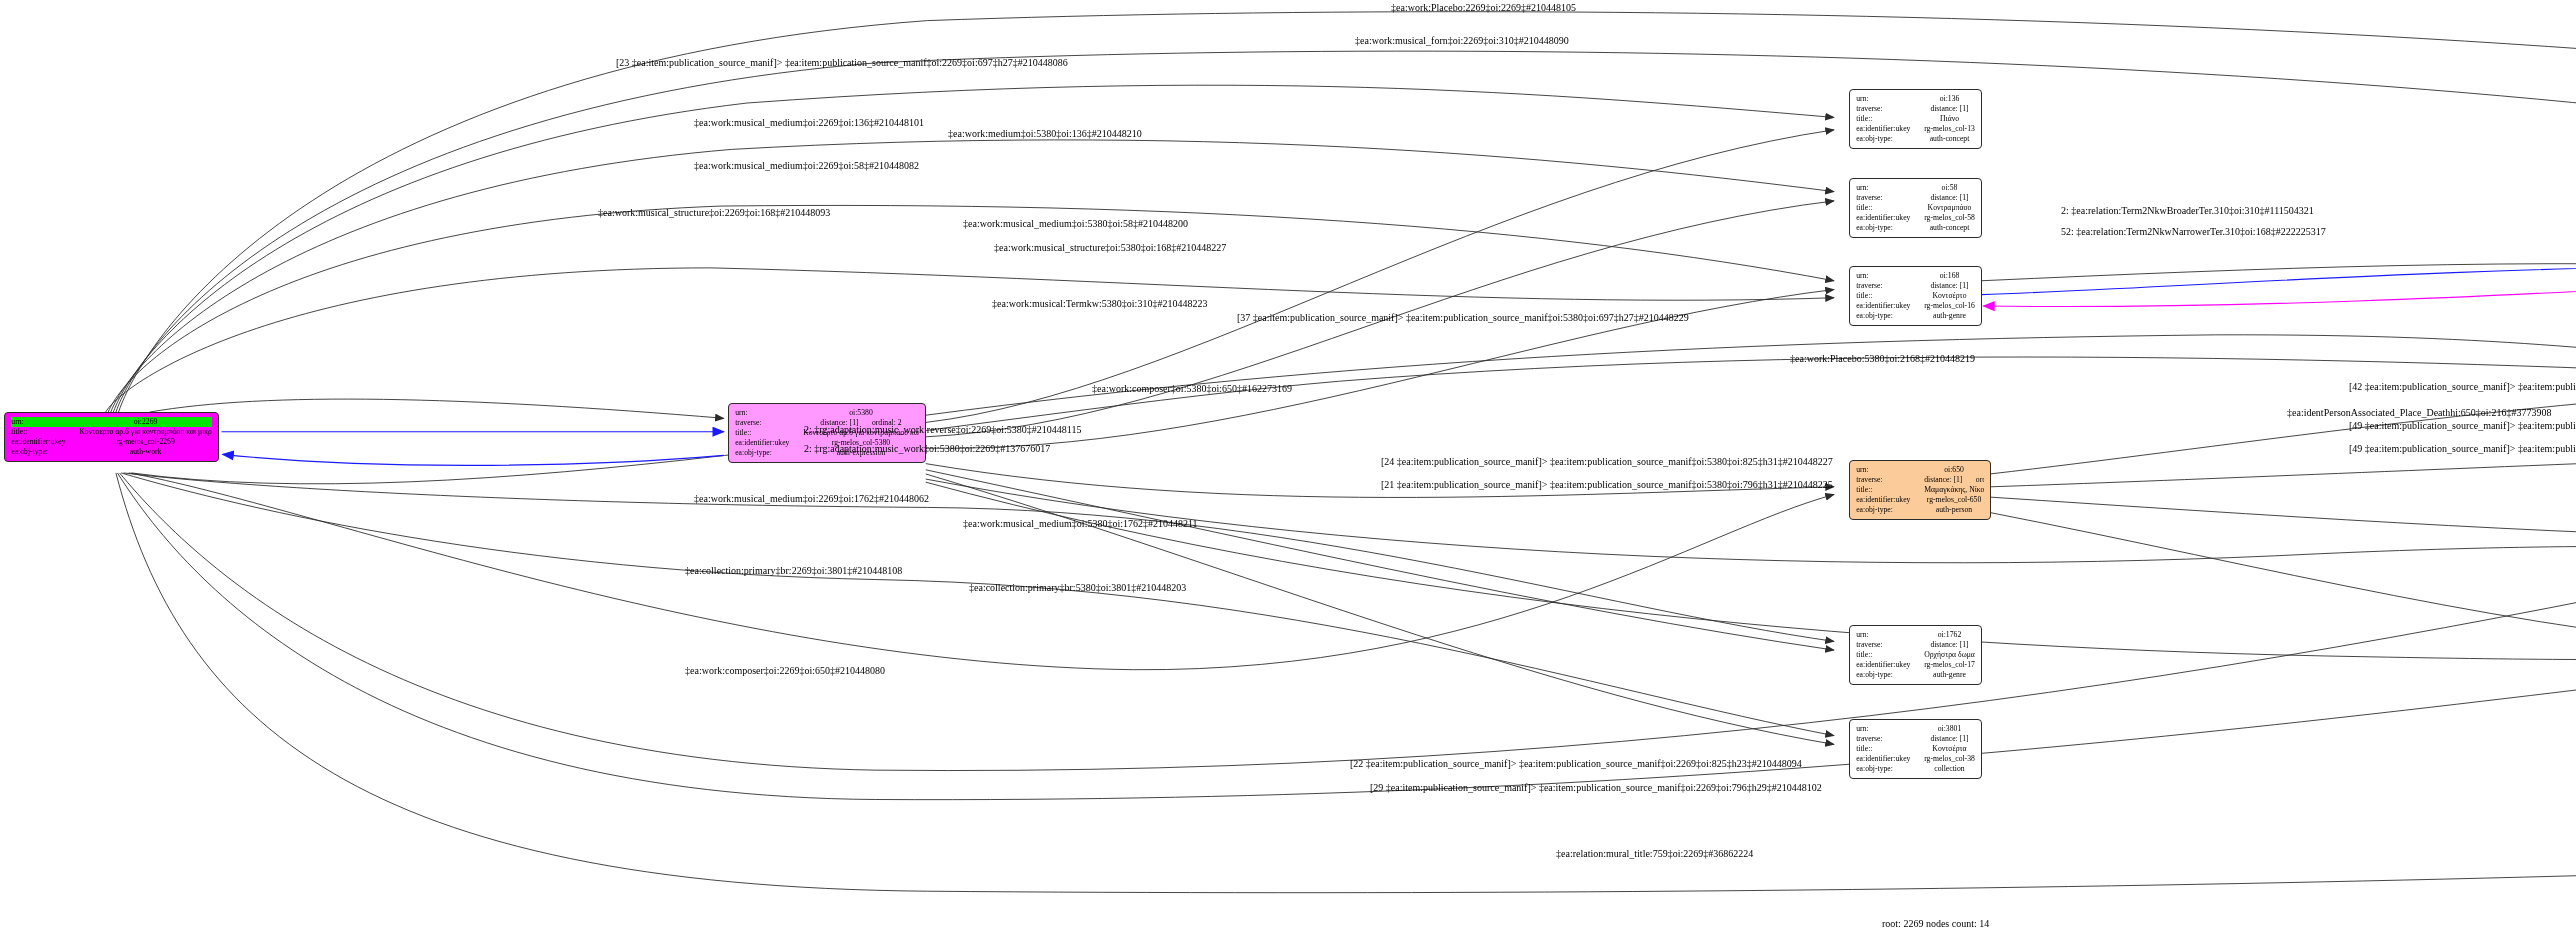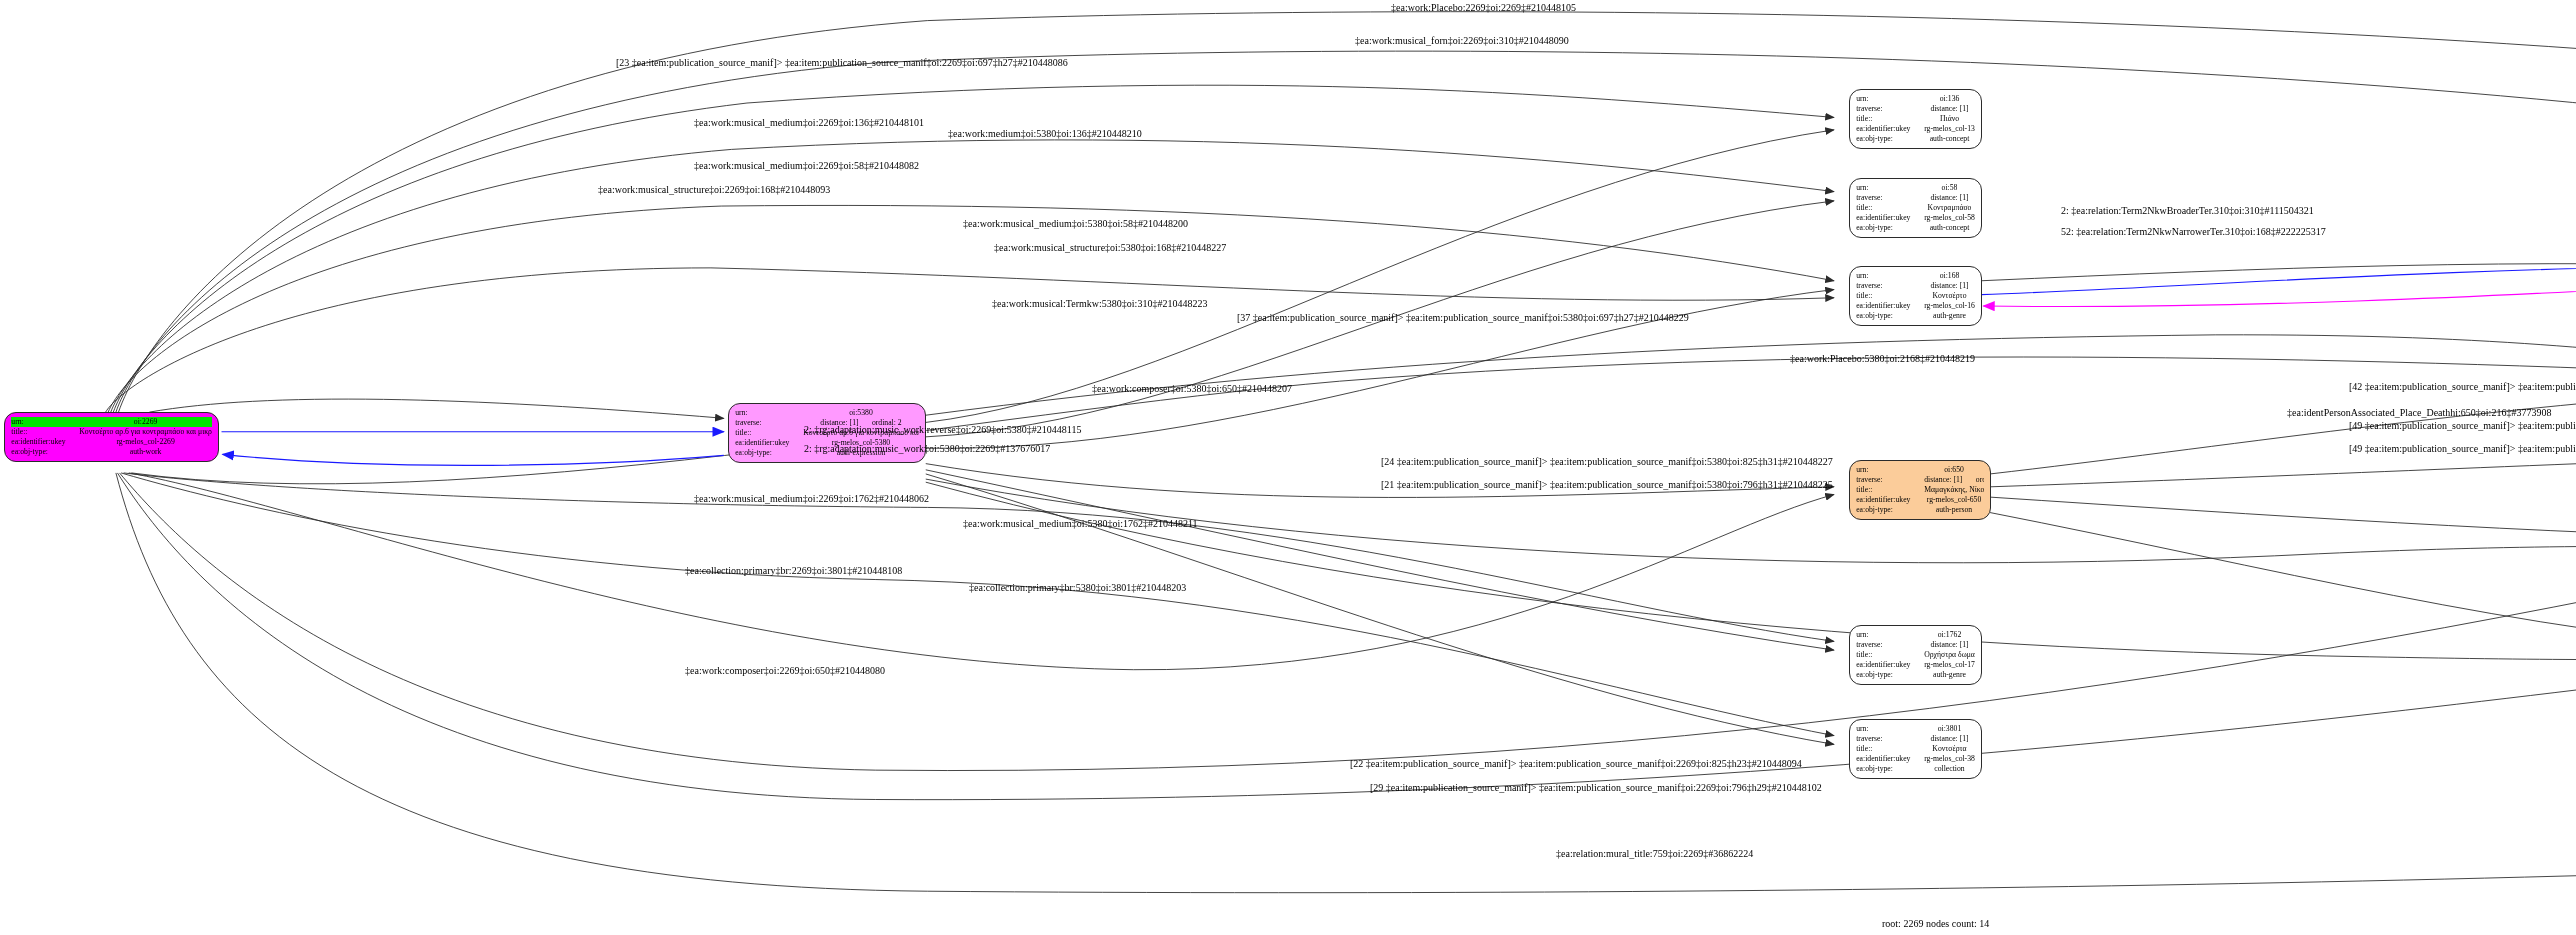--- a/index.html
+++ b/index.html
@@ -18,21 +18,21 @@
   #edges{
     position:absolute;
     left:0;top:0;
     width:3872px;height:935px;
     pointer-events:none;
   }
   .node{
     position:absolute;
     box-sizing:border-box;
     border:0.8px solid #2b2b2b;
-    border-radius:12px;
+    border-radius:4px;
     background:#ffffff;
     padding:3.6px 6.2px 4.1px 6.2px;
     overflow:hidden;
     white-space:nowrap;
   }
   .node .row{
     display:flex;
     align-items:baseline;
     line-height:1.30;
     font-size:7.7px;
@@ -338,29 +338,29 @@
       </div>
     </div>
 
   <div id="label-host">
       <div class="edge-label" style="left: 1391px; top: 1.5px;">‡ea:work:Placebo:2269‡oi:2269‡#210448105</div>
       <div class="edge-label" style="left: 1355px; top: 35px;">‡ea:work:musical_forn‡oi:2269‡oi:310‡#210448090</div>
       <div class="edge-label" style="left: 616px; top: 57px;">[23 ‡ea:item:publication_source_manif]&gt; ‡ea:item:publication_source_manif‡oi:2269‡oi:697‡h27‡#210448086</div>
       <div class="edge-label" style="left: 694px; top: 117px;">‡ea:work:musical_medium‡oi:2269‡oi:136‡#210448101</div>
       <div class="edge-label" style="left: 948px; top: 128px;">‡ea:work:medium‡oi:5380‡oi:136‡#210448210</div>
       <div class="edge-label" style="left: 694px; top: 160px;">‡ea:work:musical_medium‡oi:2269‡oi:58‡#210448082</div>
-      <div class="edge-label" style="left: 598px; top: 184px; text-align: center;">‡ea:work:musical_structure‡oi:2269‡oi:168‡#210448093</div>
+      <div class="edge-label" style="left: 598px; top: 207px; text-align: center;">‡ea:work:musical_structure‡oi:2269‡oi:168‡#210448093</div>
       <div class="edge-label" style="left: 963px; top: 218px;">‡ea:work:musical_medium‡oi:5380‡oi:58‡#210448200</div>
       <div class="edge-label" style="left: 994px; top: 242px;">‡ea:work:musical_structure‡oi:5380‡oi:168‡#210448227</div>
       <div class="edge-label" style="left: 2061px; top: 205px;">2: ‡ea:relation:Term2NkwBroaderTer.310‡oi:310‡#111504321</div>
       <div class="edge-label" style="left: 2061px; top: 226px;">52: ‡ea:relation:Term2NkwNarrowerTer.310‡oi:168‡#222225317</div>
       <div class="edge-label" style="left: 992px; top: 298px;">‡ea:work:musical:Termkw:5380‡oi:310‡#210448223</div>
       <div class="edge-label" style="left: 1200px; top: 312px; padding-left: 37px;">[37 ‡ea:item:publication_source_manif]&gt; ‡ea:item:publication_source_manif‡oi:5380‡oi:697‡h27‡#210448229</div>
       <div class="edge-label" style="left: 1790px; top: 353px;">‡ea:work:Placebo:5380‡oi:2168‡#210448219</div>
-      <div class="edge-label" style="left: 1092px; top: 383px;">‡ea:work:composer‡oi:5380‡oi:650‡#210448207</div>
+      <div class="edge-label" style="left: 1092px; top: 383px;">‡ea:work:composer‡oi:5380‡oi:650‡#162273169</div>
       <div class="edge-label" style="left: 2349px; top: 381px;">[42 ‡ea:item:publication_source_manif]&gt; ‡ea:item:publication_source_manif‡oi:650‡oi:697‡h34‡#3773928</div>
       <div class="edge-label" style="left: 2287px; top: 407px;">‡ea:identPersonAssociated_Place_Deathhi:650‡oi:216‡#3773908</div>
       <div class="edge-label" style="left: 2349px; top: 420px;">[49 ‡ea:item:publication_source_manif]&gt; ‡ea:item:publication_source_manif‡oi:650‡oi:825‡h41‡#3773927</div>
       <div class="edge-label" style="left: 2349px; top: 443px;">[49 ‡ea:item:publication_source_manif]&gt; ‡ea:item:publication_source_manif‡oi:650‡oi:796‡h44‡#3773929</div>
       <div class="edge-label" style="left: 1381px; top: 456px;">[24 ‡ea:item:publication_source_manif]&gt; ‡ea:item:publication_source_manif‡oi:5380‡oi:825‡h31‡#210448227</div>
       <div class="edge-label" style="left: 1381px; top: 479px;">[21 ‡ea:item:publication_source_manif]&gt; ‡ea:item:publication_source_manif‡oi:5380‡oi:796‡h31‡#210448225</div>
       <div class="edge-label" style="left: 694px; top: 493px;">‡ea:work:musical_medium‡oi:2269‡oi:1762‡#210448062</div>
       <div class="edge-label" style="left: 963px; top: 518px;">‡ea:work:musical_medium‡oi:5380‡oi:1762‡#210448211</div>
       <div class="edge-label" style="left: 685px; top: 565px;">‡ea:collection:primary‡br:2269‡oi:3801‡#210448108</div>
       <div class="edge-label" style="left: 969px; top: 582px;">‡ea:collection:primary‡br:5380‡oi:3801‡#210448203</div>

